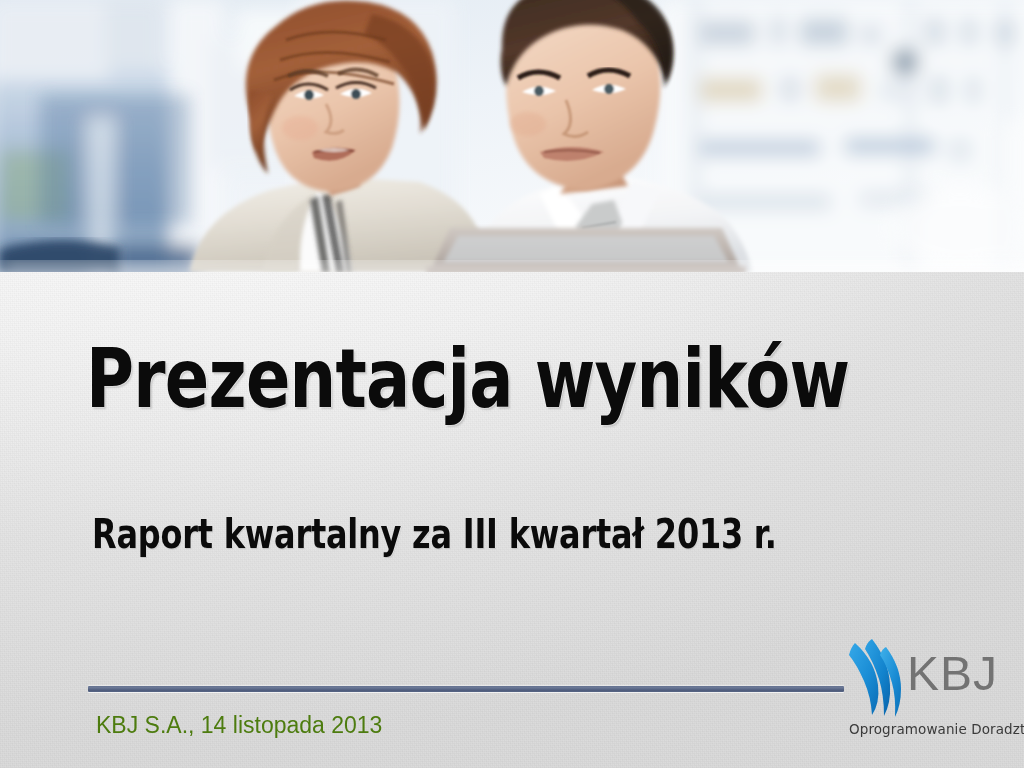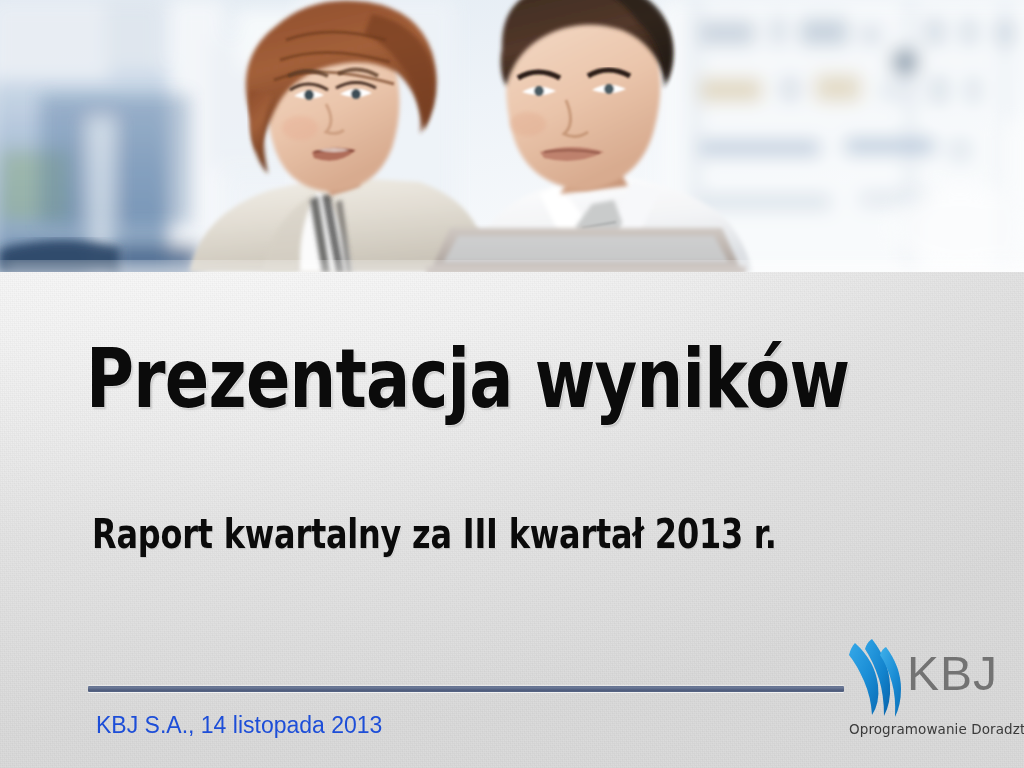--- a/index.html
+++ b/index.html
@@ -78,21 +78,21 @@
     position:absolute;left:0;top:1px;width:100%;height:4px;
     background:linear-gradient(180deg,#6e7b98 0%, #55628200 60%, #4e5b7a 100%);
     background-color:#56648400;
   }
 
   
   .footer-text{
     position:absolute;left:96px;top:712px;
     font-family:"Liberation Sans", sans-serif;
     font-size:23px;
-    color:#1d4ed8;
+    color:#4d7c0f;
     white-space:nowrap;
   }
 
   
   .logo{position:absolute;left:845px;top:637px;width:180px;height:100px;}
   .logo-mark{position:absolute;left:0;top:0;width:62px;height:82px;}
   .logo-word{
     position:absolute;left:62px;top:12px;
     font-family:"Liberation Sans", sans-serif;
     font-weight:400;

